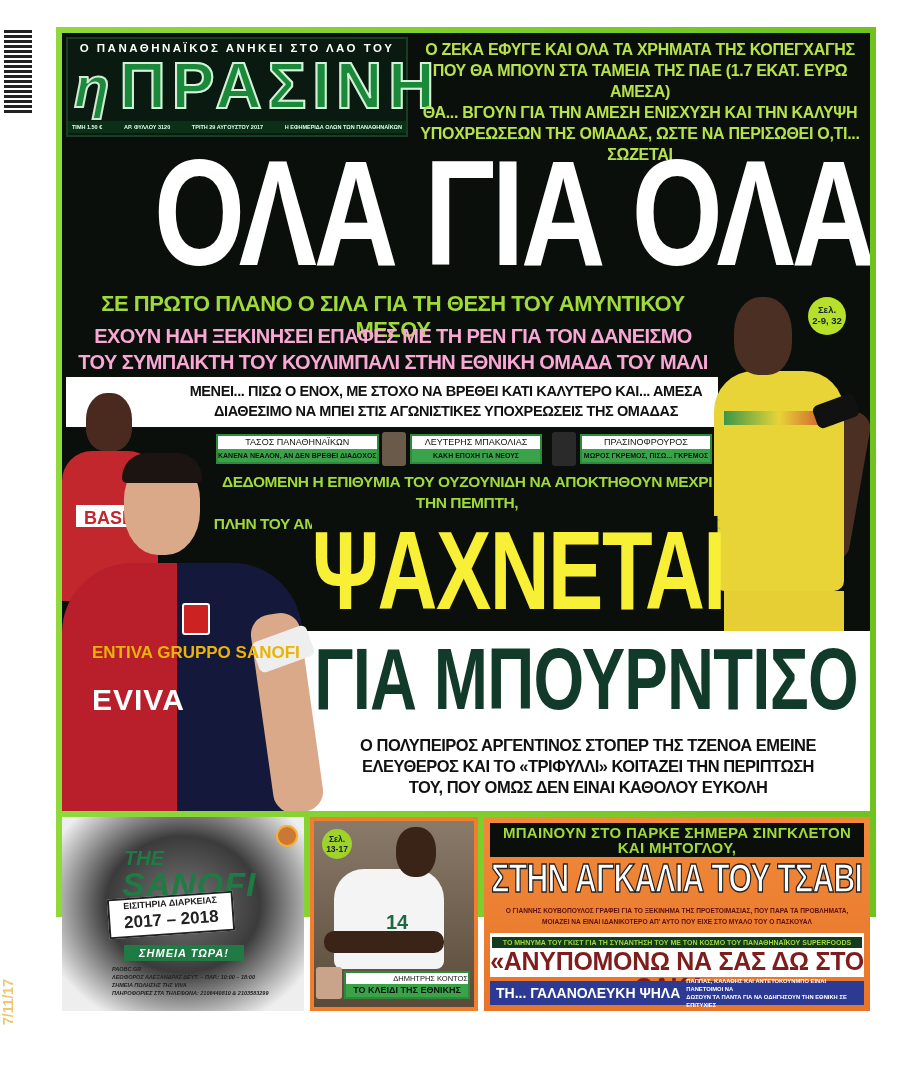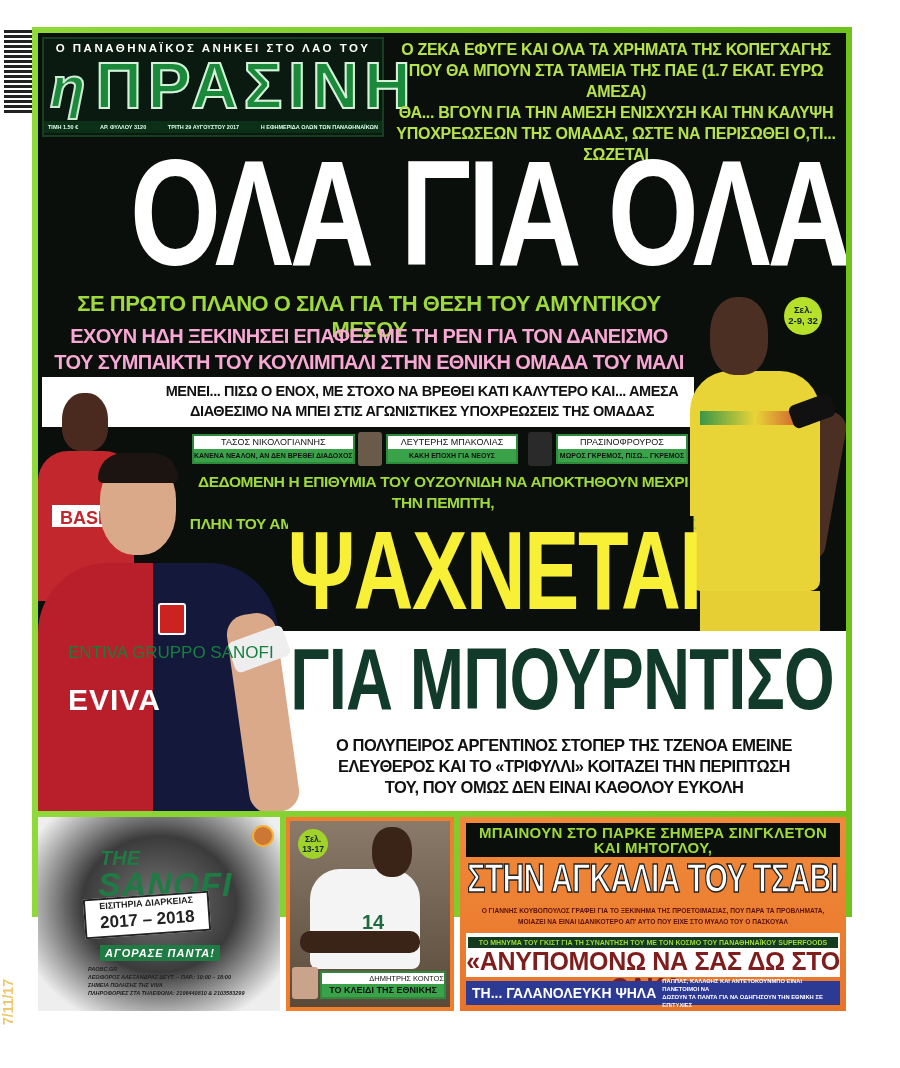--- a/index.html
+++ b/index.html
@@ -2,21 +2,21 @@
 <html><head>
 <meta charset="utf-8">
 <style>
   * { box-sizing: border-box; margin: 0; padding: 0; }
   html, body { width: 900px; height: 1068px; background: #fff; overflow: hidden; }
   body { position: relative; font-family: "Liberation Sans", "DejaVu Sans", sans-serif; }
   .barcode { position: absolute; left: 4px; top: 30px; width: 28px; height: 90px; }
   .barcode div { height: 3px; background: #222; margin-bottom: 2px; }
   .side-text { position: absolute; left: 0; top: 905px; width: 14px; height: 120px; color: #e9b84a; font-size: 14px; font-weight: bold; writing-mode: vertical-rl; transform: rotate(180deg); opacity: .8; }
 
-  .frame { position: absolute; left: 32px; top: 27px; width: 820px; height: 890px; background: #7ed321; background: linear-gradient(90deg,#8fd93a,#6ec31f); padding: 4px 2px 4px 5px; }
+  .frame { position: absolute; left: 56px; top: 27px; width: 820px; height: 890px; background: #7ed321; background: linear-gradient(90deg,#8fd93a,#6ec31f); padding: 4px 2px 4px 5px; }
   .main { position: absolute; left: 6px; top: 6px; width: 808px; height: 778px; background: #0b0f0c; overflow: hidden; }
 
   
   .mast { position: absolute; left: 4px; top: 4px; width: 342px; height: 100px; background: #0a1a10; border: 2px solid #173d22; }
   .mast-slogan { position: absolute; left: 0; top: 3px; width: 100%; text-align: center; color: #fff; font-size: 11.5px; font-weight: bold; letter-spacing: 2.5px; }
   .mast-logo { position: absolute; left: 6px; top: 16px; width: 330px; height: 62px; display: flex; align-items: flex-end; }
   .mast-logo .h { font-size: 58px; font-weight: bold; color: #1b8a3c; -webkit-text-stroke: 2px #cfe9d3; line-height: 60px; font-style: italic; margin-right: 10px; }
   .mast-logo .name { font-size: 64px; font-weight: bold; color: #1a8a3a; -webkit-text-stroke: 2px #d6f0da; letter-spacing: 6px; line-height: 62px; background: linear-gradient(#2fb858,#0e5a24); -webkit-background-clip: text; background-clip: text; }
   .mast-info { position: absolute; left: 0; bottom: 2px; width: 100%; height: 12px; background: #0c2f18; display: flex; justify-content: space-between; padding: 0 4px; color: #dfe; font-size: 5.5px; font-weight: bold; align-items: center; }
 
@@ -52,21 +52,21 @@
   .p-left-back .head { position: absolute; left: 24px; top: 0; width: 46px; height: 58px; background: #4a2a1e; border-radius: 45% 45% 40% 40%; }
   .p-left-back .body { position: absolute; left: 0; top: 58px; width: 96px; height: 150px; background: #c2272d; border-radius: 30px 30px 0 0; }
   .p-left-back .base { position: absolute; left: 12px; top: 110px; width: 70px; height: 26px; background: #fff; color: #c2272d; font-weight: bold; font-size: 18px; text-align: center; line-height: 26px; border: 2px solid #c2272d; }
 
   .p-left { position: absolute; left: 0; top: 420px; width: 250px; height: 358px; }
   .p-left .head { position: absolute; left: 62px; top: 6px; width: 76px; height: 96px; background: #d9a98a; border-radius: 42% 42% 45% 45%; }
   .p-left .hair { position: absolute; left: 60px; top: 0; width: 80px; height: 30px; background: #1c1410; border-radius: 40px 40px 8px 8px; }
   .p-left .shirt { position: absolute; left: 0; top: 110px; width: 240px; height: 248px; background: linear-gradient(90deg,#b81f2a 0%,#b81f2a 48%,#14183a 48%,#14183a 100%); border-radius: 70px 70px 0 0; }
   .p-left .arm { position: absolute; left: 200px; top: 160px; width: 50px; height: 200px; background: #d9a98a; border-radius: 20px; transform: rotate(-8deg); }
   .p-left .band { position: absolute; left: 192px; top: 180px; width: 58px; height: 32px; background: #eee; border-radius: 6px; transform: rotate(-20deg); }
-  .p-left .spons1 { position: absolute; left: 30px; top: 190px; color: #15803d; font-weight: normal; font-size: 17px; }
+  .p-left .spons1 { position: absolute; left: 30px; top: 190px; color: #eab308; font-weight: bold; font-size: 17px; }
   .p-left .spons2 { position: absolute; left: 30px; top: 230px; color: #fff; font-weight: bold; font-size: 30px; letter-spacing: 1px; }
   .p-left .crest { position: absolute; left: 120px; top: 150px; width: 28px; height: 32px; background: #c22; border: 2px solid #fff; border-radius: 3px; }
 
   .p-right { position: absolute; left: 652px; top: 258px; width: 156px; height: 520px; }
   .p-right .head { position: absolute; left: 20px; top: 6px; width: 58px; height: 78px; background: #4a2f22; border-radius: 45% 45% 42% 42%; }
   .p-right .shirt { position: absolute; left: 0; top: 80px; width: 130px; height: 220px; background: #e8d437; border-radius: 40px 40px 10px 10px; }
   .p-right .stripe { position: absolute; left: 10px; top: 120px; width: 110px; height: 14px; background: linear-gradient(90deg,#1c8c4a,#e8d437,#c42a2a); opacity: .85; }
   .p-right .shorts { position: absolute; left: 10px; top: 300px; width: 120px; height: 220px; background: #e6cf35; }
   .p-right .armband { position: absolute; left: 100px; top: 108px; width: 44px; height: 24px; background: #111; border-radius: 6px; transform: rotate(-20deg); }
   .p-right .arm { position: absolute; left: 112px; top: 120px; width: 34px; height: 150px; background: #4a2f22; border-radius: 16px; transform: rotate(10deg); }
@@ -190,21 +190,21 @@
     </div>
     <div class="page-badge">
       <div>Σελ.</div>
       <div>2-9, 32</div>
     </div>
 
     <div class="columnists">
       <div class="col">
         <div class="col-face"></div>
         <div class="col-boxes">
-          <div class="col-name">ΤΑΣΟΣ ΝΙΚΟΛΟΓΙΑΝΝΗΣ</div>
+          <div class="col-name">ΤΑΣΟΣ ΠΑΝΑΘΗΝΑΪΚΩΝ</div>
           <div class="col-title">ΚΑΝΕΝΑ ΝΕΑΛΟΝ, ΑΝ ΔΕΝ ΒΡΕΘΕΙ ΔΙΑΔΟΧΟΣ</div>
         </div>
       </div>
       <div class="col">
         <div class="col-face f2"></div>
         <div class="col-boxes">
           <div class="col-name">ΛΕΥΤΕΡΗΣ ΜΠΑΚΟΛΙΑΣ</div>
           <div class="col-title">ΚΑΚΗ ΕΠΟΧΗ ΓΙΑ ΝΕΟΥΣ</div>
         </div>
       </div>
@@ -247,21 +247,21 @@
 
   <div class="bottom">
     <div class="ad">
       <div class="ad-logo"></div>
       <div class="ad-the">THE</div>
       <div class="ad-court">SANOFI</div>
       <div class="ad-box">
         <div class="l1">ΕΙΣΙΤΗΡΙΑ ΔΙΑΡΚΕΙΑΣ</div>
         <div class="l2">2017 – 2018</div>
       </div>
-      <div class="ad-buy">ΑΓΟΡΑΣΕ ΠΑΝΤΑ!</div>
+      <div class="ad-buy">ΣΗΜΕΙΑ ΤΩΡΑ!</div>
       <div class="ad-info">
         <div>PAOBC.GR</div>
         <div>ΛΕΩΦΟΡΟΣ ΑΛΕΞΑΝΔΡΑΣ ΔΕΥΤ. – ΠΑΡ.: 10:00 – 18:00</div>
         <div>ΣΗΜΕΙΑ ΠΩΛΗΣΗΣ ΤΗΣ VIVA</div>
         <div>ΠΛΗΡΟΦΟΡΙΕΣ ΣΤΑ ΤΗΛΕΦΩΝΑ: 2106440810 &amp; 2103583299</div>
       </div>
     </div>
 
     <div class="bball">
       <div class="bball-img">

